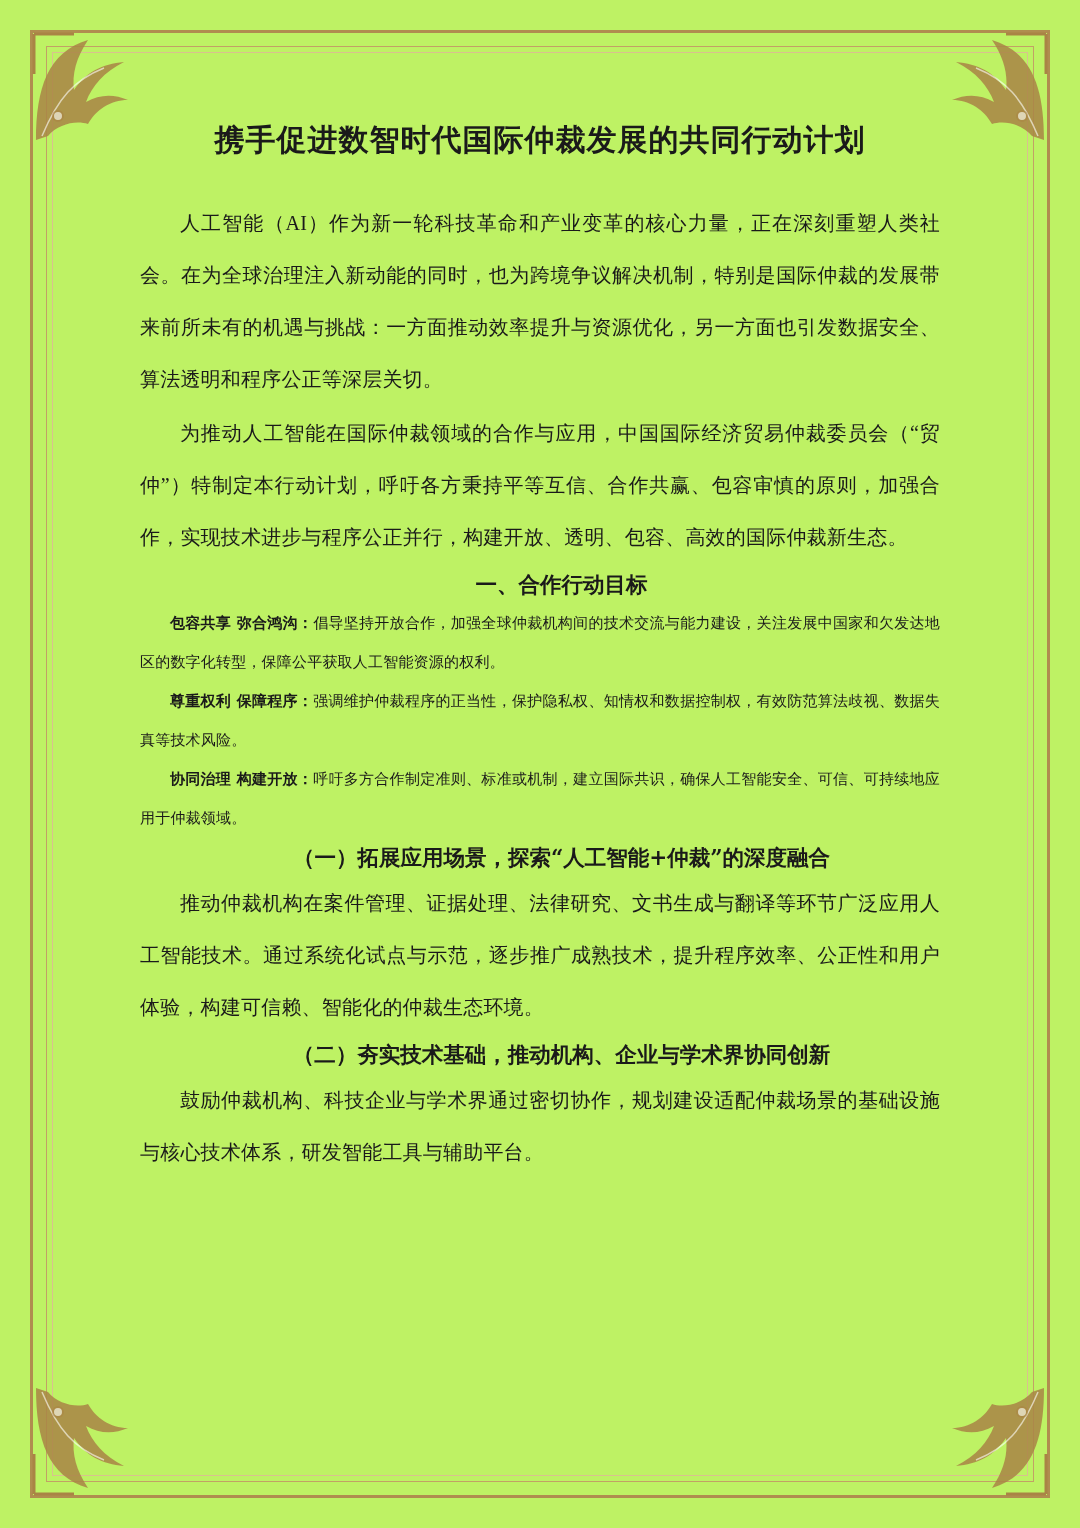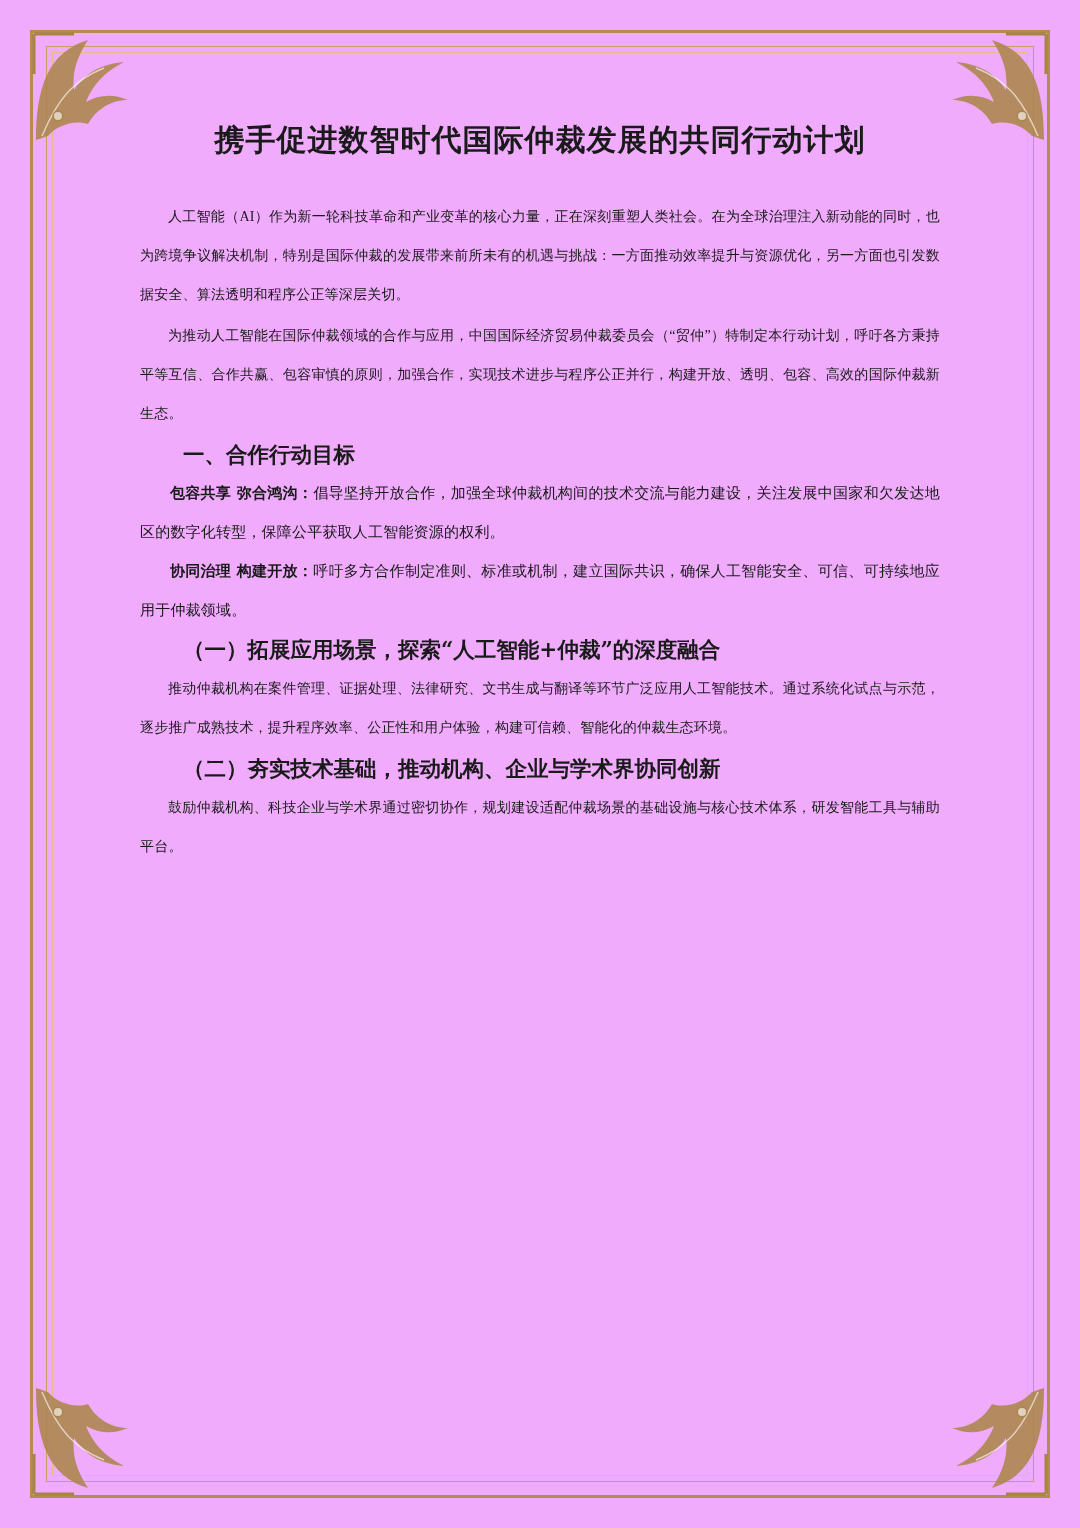--- a/index.html
+++ b/index.html
@@ -13,21 +13,21 @@
     font-family: "Liberation Serif", "DejaVu Serif", serif;
     color: #1a1a1a;
     position: relative;
     overflow: hidden;
   }
 
   
   .page {
     position: absolute;
     inset: 0;
-    background: #f0abfc;
+    background: #bef264;
   }
   .frame-outer {
     position: absolute;
     left: 30px;
     top: 30px;
     right: 30px;
     bottom: 30px;
     border: 3px solid #b08d4f;
     box-sizing: border-box;
   }
@@ -77,33 +77,34 @@
   .doc-title {
     text-align: center;
     font-size: 30px;
     font-weight: bold;
     letter-spacing: 1px;
     margin: 0 0 36px 0;
     font-family: "DejaVu Serif", "Liberation Serif", serif;
   }
   p.para {
     margin: 0 0 2px 0;
-    font-size: 14px;
-    line-height: 39px;
+    font-size: 20px;
+    line-height: 52px;
     text-align: justify;
     text-indent: 2em;
     letter-spacing: 0.2px;
   }
   p.heading {
     margin: 0;
     font-size: 21.5px;
     line-height: 39px;
     text-indent: 2em;
     font-weight: bold;
     font-family: "DejaVu Serif", "Liberation Serif", serif;
+    text-align: center;
   }
   p.subhead-para {
     margin: 0;
     font-size: 15px;
     line-height: 39px;
     text-align: justify;
     text-indent: 2em;
     letter-spacing: 0.2px;
   }
   p.subhead-para .lead {
@@ -159,20 +160,23 @@
 
     <p class="para">人工智能（AI）作为新一轮科技革命和产业变革的核心力量，正在深刻重塑人类社会。在为全球治理注入新动能的同时，也为跨境争议解决机制，特别是国际仲裁的发展带来前所未有的机遇与挑战：一方面推动效率提升与资源优化，另一方面也引发数据安全、算法透明和程序公正等深层关切。</p>
     <p class="para">为推动人工智能在国际仲裁领域的合作与应用，中国国际经济贸易仲裁委员会（“贸仲”）特制定本行动计划，呼吁各方秉持平等互信、合作共赢、包容审慎的原则，加强合作，实现技术进步与程序公正并行，构建开放、透明、包容、高效的国际仲裁新生态。</p>
 
     <p class="heading">一、合作行动目标</p>
 
     <p class="subhead-para">
       <span class="lead">包容共享  弥合鸿沟：</span><span>倡导坚持开放合作，加强全球仲裁机构间的技术交流与能力建设，关注发展中国家和欠发达地区的数字化转型，保障公平获取人工智能资源的权利。</span>
     </p>
     <p class="subhead-para">
+      <span class="lead">尊重权利  保障程序：</span><span>强调维护仲裁程序的正当性，保护隐私权、知情权和数据控制权，有效防范算法歧视、数据失真等技术风险。</span>
+    </p>
+    <p class="subhead-para">
       <span class="lead">协同治理  构建开放：</span><span>呼吁多方合作制定准则、标准或机制，建立国际共识，确保人工智能安全、可信、可持续地应用于仲裁领域。</span>
     </p>
 
 
     <p class="heading">（一）拓展应用场景，探索“人工智能+仲裁”的深度融合</p>
     <p class="para">推动仲裁机构在案件管理、证据处理、法律研究、文书生成与翻译等环节广泛应用人工智能技术。通过系统化试点与示范，逐步推广成熟技术，提升程序效率、公正性和用户体验，构建可信赖、智能化的仲裁生态环境。</p>
 
     <p class="heading">（二）夯实技术基础，推动机构、企业与学术界协同创新</p>
     <p class="para">鼓励仲裁机构、科技企业与学术界通过密切协作，规划建设适配仲裁场景的基础设施与核心技术体系，研发智能工具与辅助平台。</p>
 

